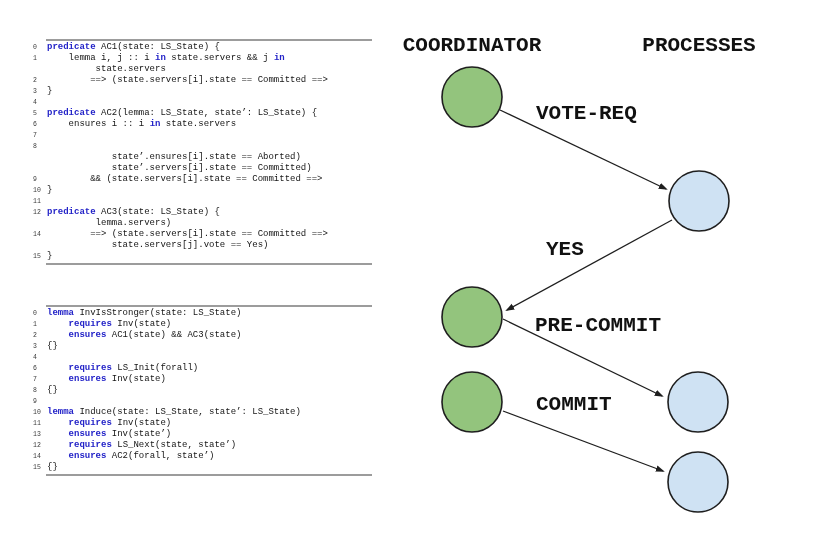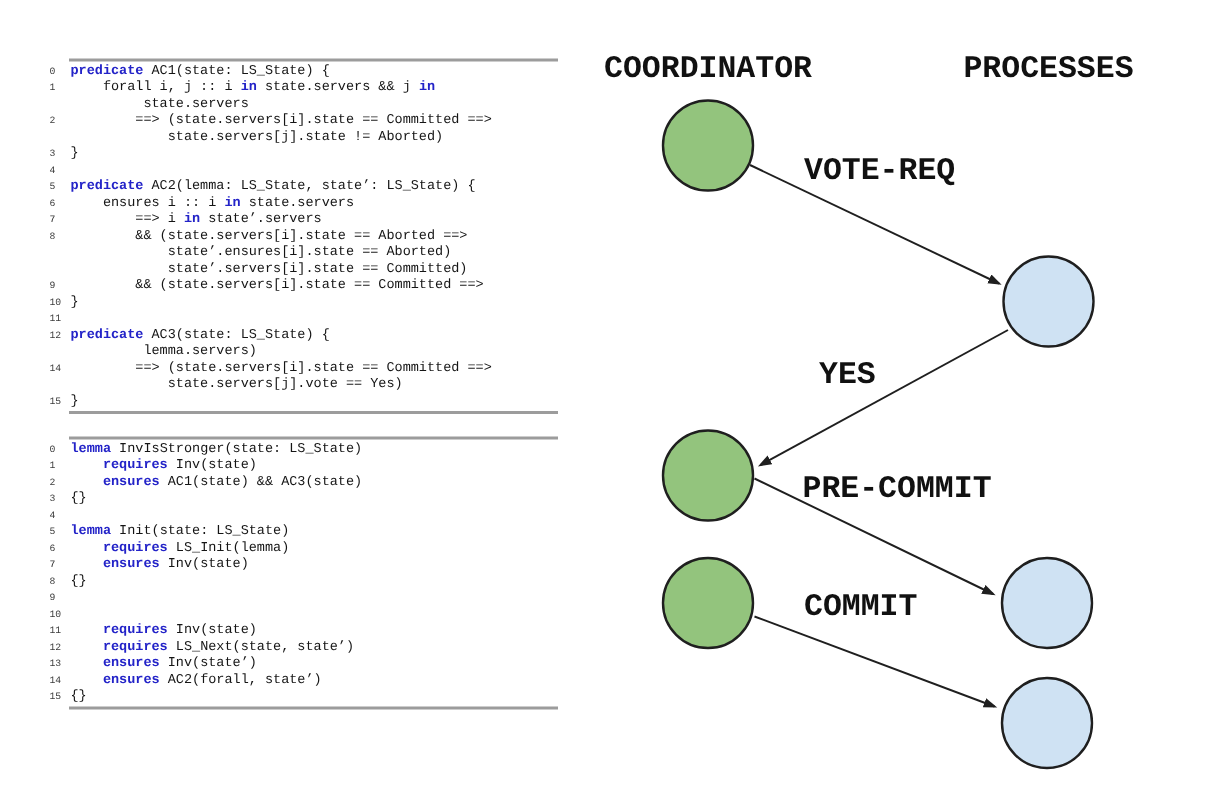--- a/index.html
+++ b/index.html
@@ -25,57 +25,51 @@
 
   <div class="panel" style="top:39px;">
     <div class="rule"></div>
     <div class="lines">
         <div class="code-line">
           <span class="lineno">0</span>
           <span class="code-text"><span class="kw">predicate</span><span> AC1(state: LS_State) {</span></span>
         </div>
         <div class="code-line">
           <span class="lineno">1</span>
-          <span class="code-text"><span>    forall i, j :: i </span><span class="kw">in</span><span> state.servers &amp;&amp; j </span><span class="kw">in</span></span>
+          <span class="code-text"><span>    lemma i, j :: i </span><span class="kw">in</span><span> state.servers &amp;&amp; j </span><span class="kw">in</span></span>
         </div>
         <div class="code-line">
           <span class="lineno"></span>
           <span class="code-text"><span>         state.servers</span></span>
         </div>
         <div class="code-line">
           <span class="lineno">2</span>
           <span class="code-text"><span>        ==&gt; (state.servers[i].state == Committed ==&gt;</span></span>
         </div>
         <div class="code-line">
-          <span class="lineno"></span>
-          <span class="code-text"><span>            state.servers[j].state != Aborted)</span></span>
-        </div>
-        <div class="code-line">
           <span class="lineno">3</span>
           <span class="code-text"><span>}</span></span>
         </div>
         <div class="code-line">
           <span class="lineno">4</span>
           <span class="code-text"></span>
         </div>
         <div class="code-line">
           <span class="lineno">5</span>
           <span class="code-text"><span class="kw">predicate</span><span> AC2(lemma: LS_State, state’: LS_State) {</span></span>
         </div>
         <div class="code-line">
           <span class="lineno">6</span>
           <span class="code-text"><span>    ensures i :: i </span><span class="kw">in</span><span> state.servers</span></span>
         </div>
         <div class="code-line">
           <span class="lineno">7</span>
-          <span class="code-text"><span>        ==&gt; i </span><span class="kw">in</span><span> state’.servers</span></span>
         </div>
         <div class="code-line">
           <span class="lineno">8</span>
-          <span class="code-text"><span>        &amp;&amp; (state.servers[i].state == Aborted ==&gt;</span></span>
         </div>
         <div class="code-line">
           <span class="lineno"></span>
           <span class="code-text"><span>            state’.ensures[i].state == Aborted)</span></span>
         </div>
         <div class="code-line">
           <span class="lineno"></span>
           <span class="code-text"><span>            state’.servers[i].state == Committed)</span></span>
         </div>
         <div class="code-line">
@@ -107,21 +101,21 @@
           <span class="code-text"><span>            state.servers[j].vote == Yes)</span></span>
         </div>
         <div class="code-line">
           <span class="lineno">15</span>
           <span class="code-text"><span>}</span></span>
         </div>
       </div>
     <div class="rule"></div>
   </div>
 
-  <div class="panel" style="top:291px;">
+  <div class="panel" style="top:305px;">
     <div class="rule"></div>
     <div class="lines">
         <div class="code-line">
           <span class="lineno">0</span>
           <span class="code-text"><span class="kw">lemma</span><span> InvIsStronger(state: LS_State)</span></span>
         </div>
         <div class="code-line">
           <span class="lineno">1</span>
           <span class="code-text"><span>    </span><span class="kw">requires</span><span> Inv(state)</span></span>
         </div>
@@ -131,53 +125,50 @@
         </div>
         <div class="code-line">
           <span class="lineno">3</span>
           <span class="code-text"><span>{}</span></span>
         </div>
         <div class="code-line">
           <span class="lineno">4</span>
           <span class="code-text"></span>
         </div>
         <div class="code-line">
-          <span class="lineno">5</span>
-          <span class="code-text"><span class="kw">lemma</span><span> Init(state: LS_State)</span></span>
-        </div>
-        <div class="code-line">
           <span class="lineno">6</span>
-          <span class="code-text"><span>    </span><span class="kw">requires</span><span> LS_Init(lemma)</span></span>
+          <span class="code-text"><span>    </span><span class="kw">requires</span><span> LS_Init(forall)</span></span>
         </div>
         <div class="code-line">
           <span class="lineno">7</span>
           <span class="code-text"><span>    </span><span class="kw">ensures</span><span> Inv(state)</span></span>
         </div>
         <div class="code-line">
           <span class="lineno">8</span>
           <span class="code-text"><span>{}</span></span>
         </div>
         <div class="code-line">
           <span class="lineno">9</span>
           <span class="code-text"></span>
         </div>
         <div class="code-line">
           <span class="lineno">10</span>
+          <span class="code-text"><span class="kw">lemma</span><span> Induce(state: LS_State, state’: LS_State)</span></span>
         </div>
         <div class="code-line">
           <span class="lineno">11</span>
           <span class="code-text"><span>    </span><span class="kw">requires</span><span> Inv(state)</span></span>
         </div>
         <div class="code-line">
+          <span class="lineno">13</span>
+          <span class="code-text"><span>    </span><span class="kw">ensures</span><span> Inv(state’)</span></span>
+        </div>
+        <div class="code-line">
           <span class="lineno">12</span>
           <span class="code-text"><span>    </span><span class="kw">requires</span><span> LS_Next(state, state’)</span></span>
-        </div>
-        <div class="code-line">
-          <span class="lineno">13</span>
-          <span class="code-text"><span>    </span><span class="kw">ensures</span><span> Inv(state’)</span></span>
         </div>
         <div class="code-line">
           <span class="lineno">14</span>
           <span class="code-text"><span>    </span><span class="kw">ensures</span><span> AC2(forall, state’)</span></span>
         </div>
         <div class="code-line">
           <span class="lineno">15</span>
           <span class="code-text"><span>{}</span></span>
         </div>
       </div>

